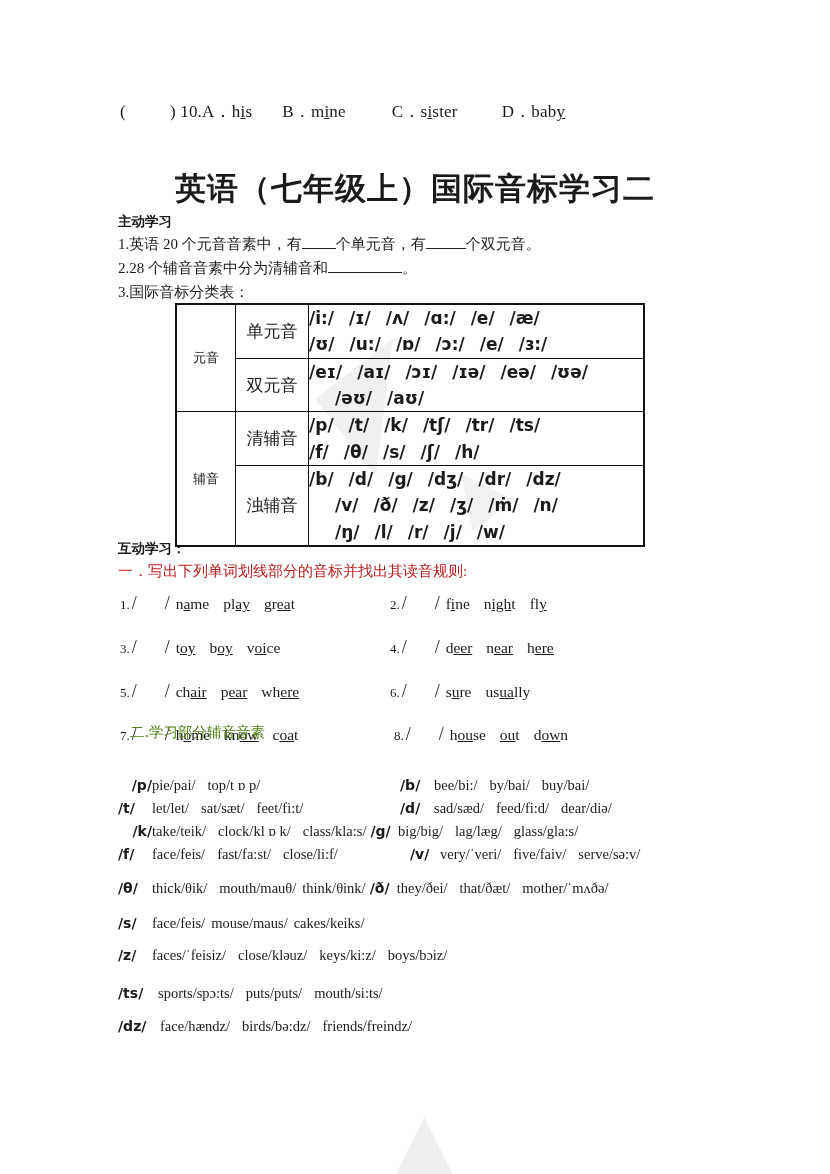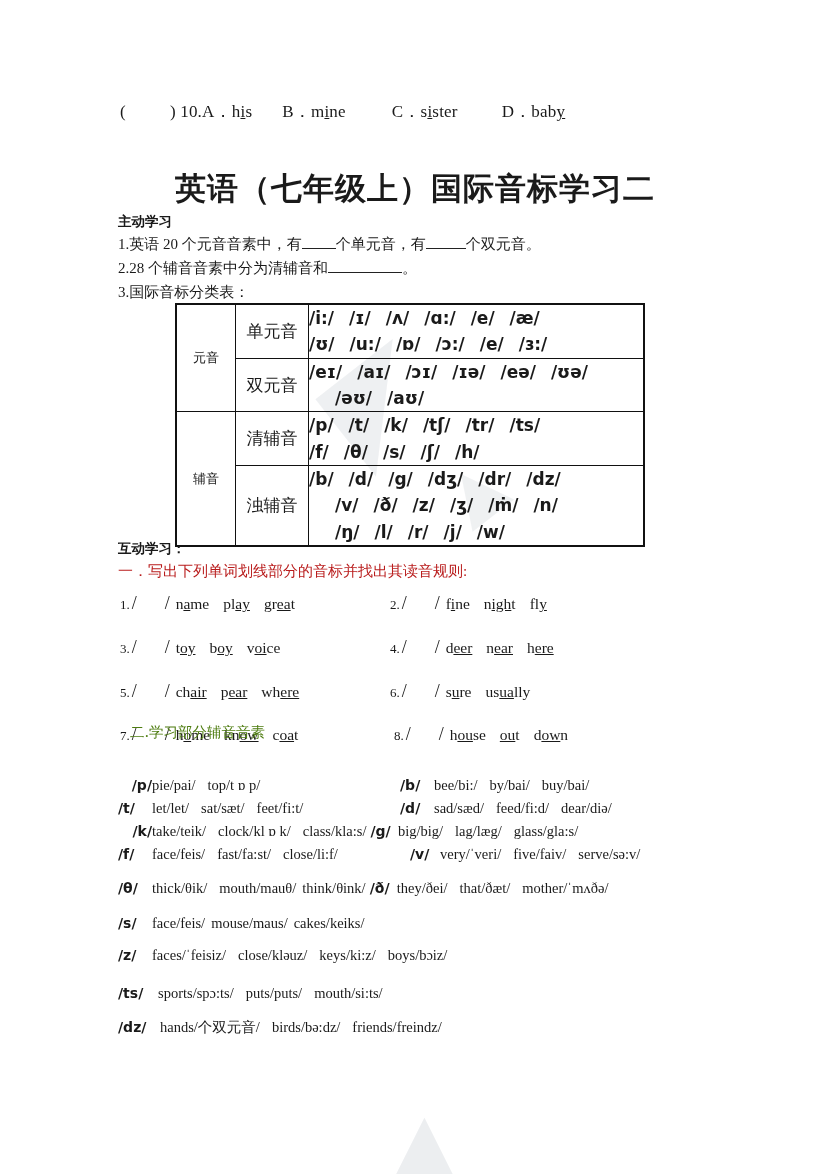--- a/index.html
+++ b/index.html
@@ -304,17 +304,17 @@
 
     <div class="cons-row" style="left:118px; top:947px;">
       <span class="sym" style="display:inline-block;width:34px;">/z/</span><span class="ex-item">faces/ˈfeisiz/</span><span class="ex-item">close/kləuz/</span><span class="ex-item">keys/ki:z/</span><span class="ex-item">boys/bɔiz/</span>
     </div>
 
     <div class="cons-row" style="left:118px; top:985px;">
       <span class="sym" style="display:inline-block;width:40px;">/ts/</span><span class="ex-item">sports/spɔ:ts/</span><span class="ex-item">puts/puts/</span><span class="ex-item">mouth/si:ts/</span>
     </div>
 
     <div class="cons-row" style="left:118px; top:1018px;">
-      <span class="sym" style="display:inline-block;width:42px;">/dz/</span><span class="ex-item">hands/个双元音/</span><span class="ex-item">birds/bə:dz/</span><span class="ex-item">friends/freindz/</span>
+      <span class="sym" style="display:inline-block;width:42px;">/dz/</span><span class="ex-item">face/hændz/</span><span class="ex-item">birds/bə:dz/</span><span class="ex-item">friends/freindz/</span>
     </div>
 
   </div>
 </div>
 
 </body></html>

